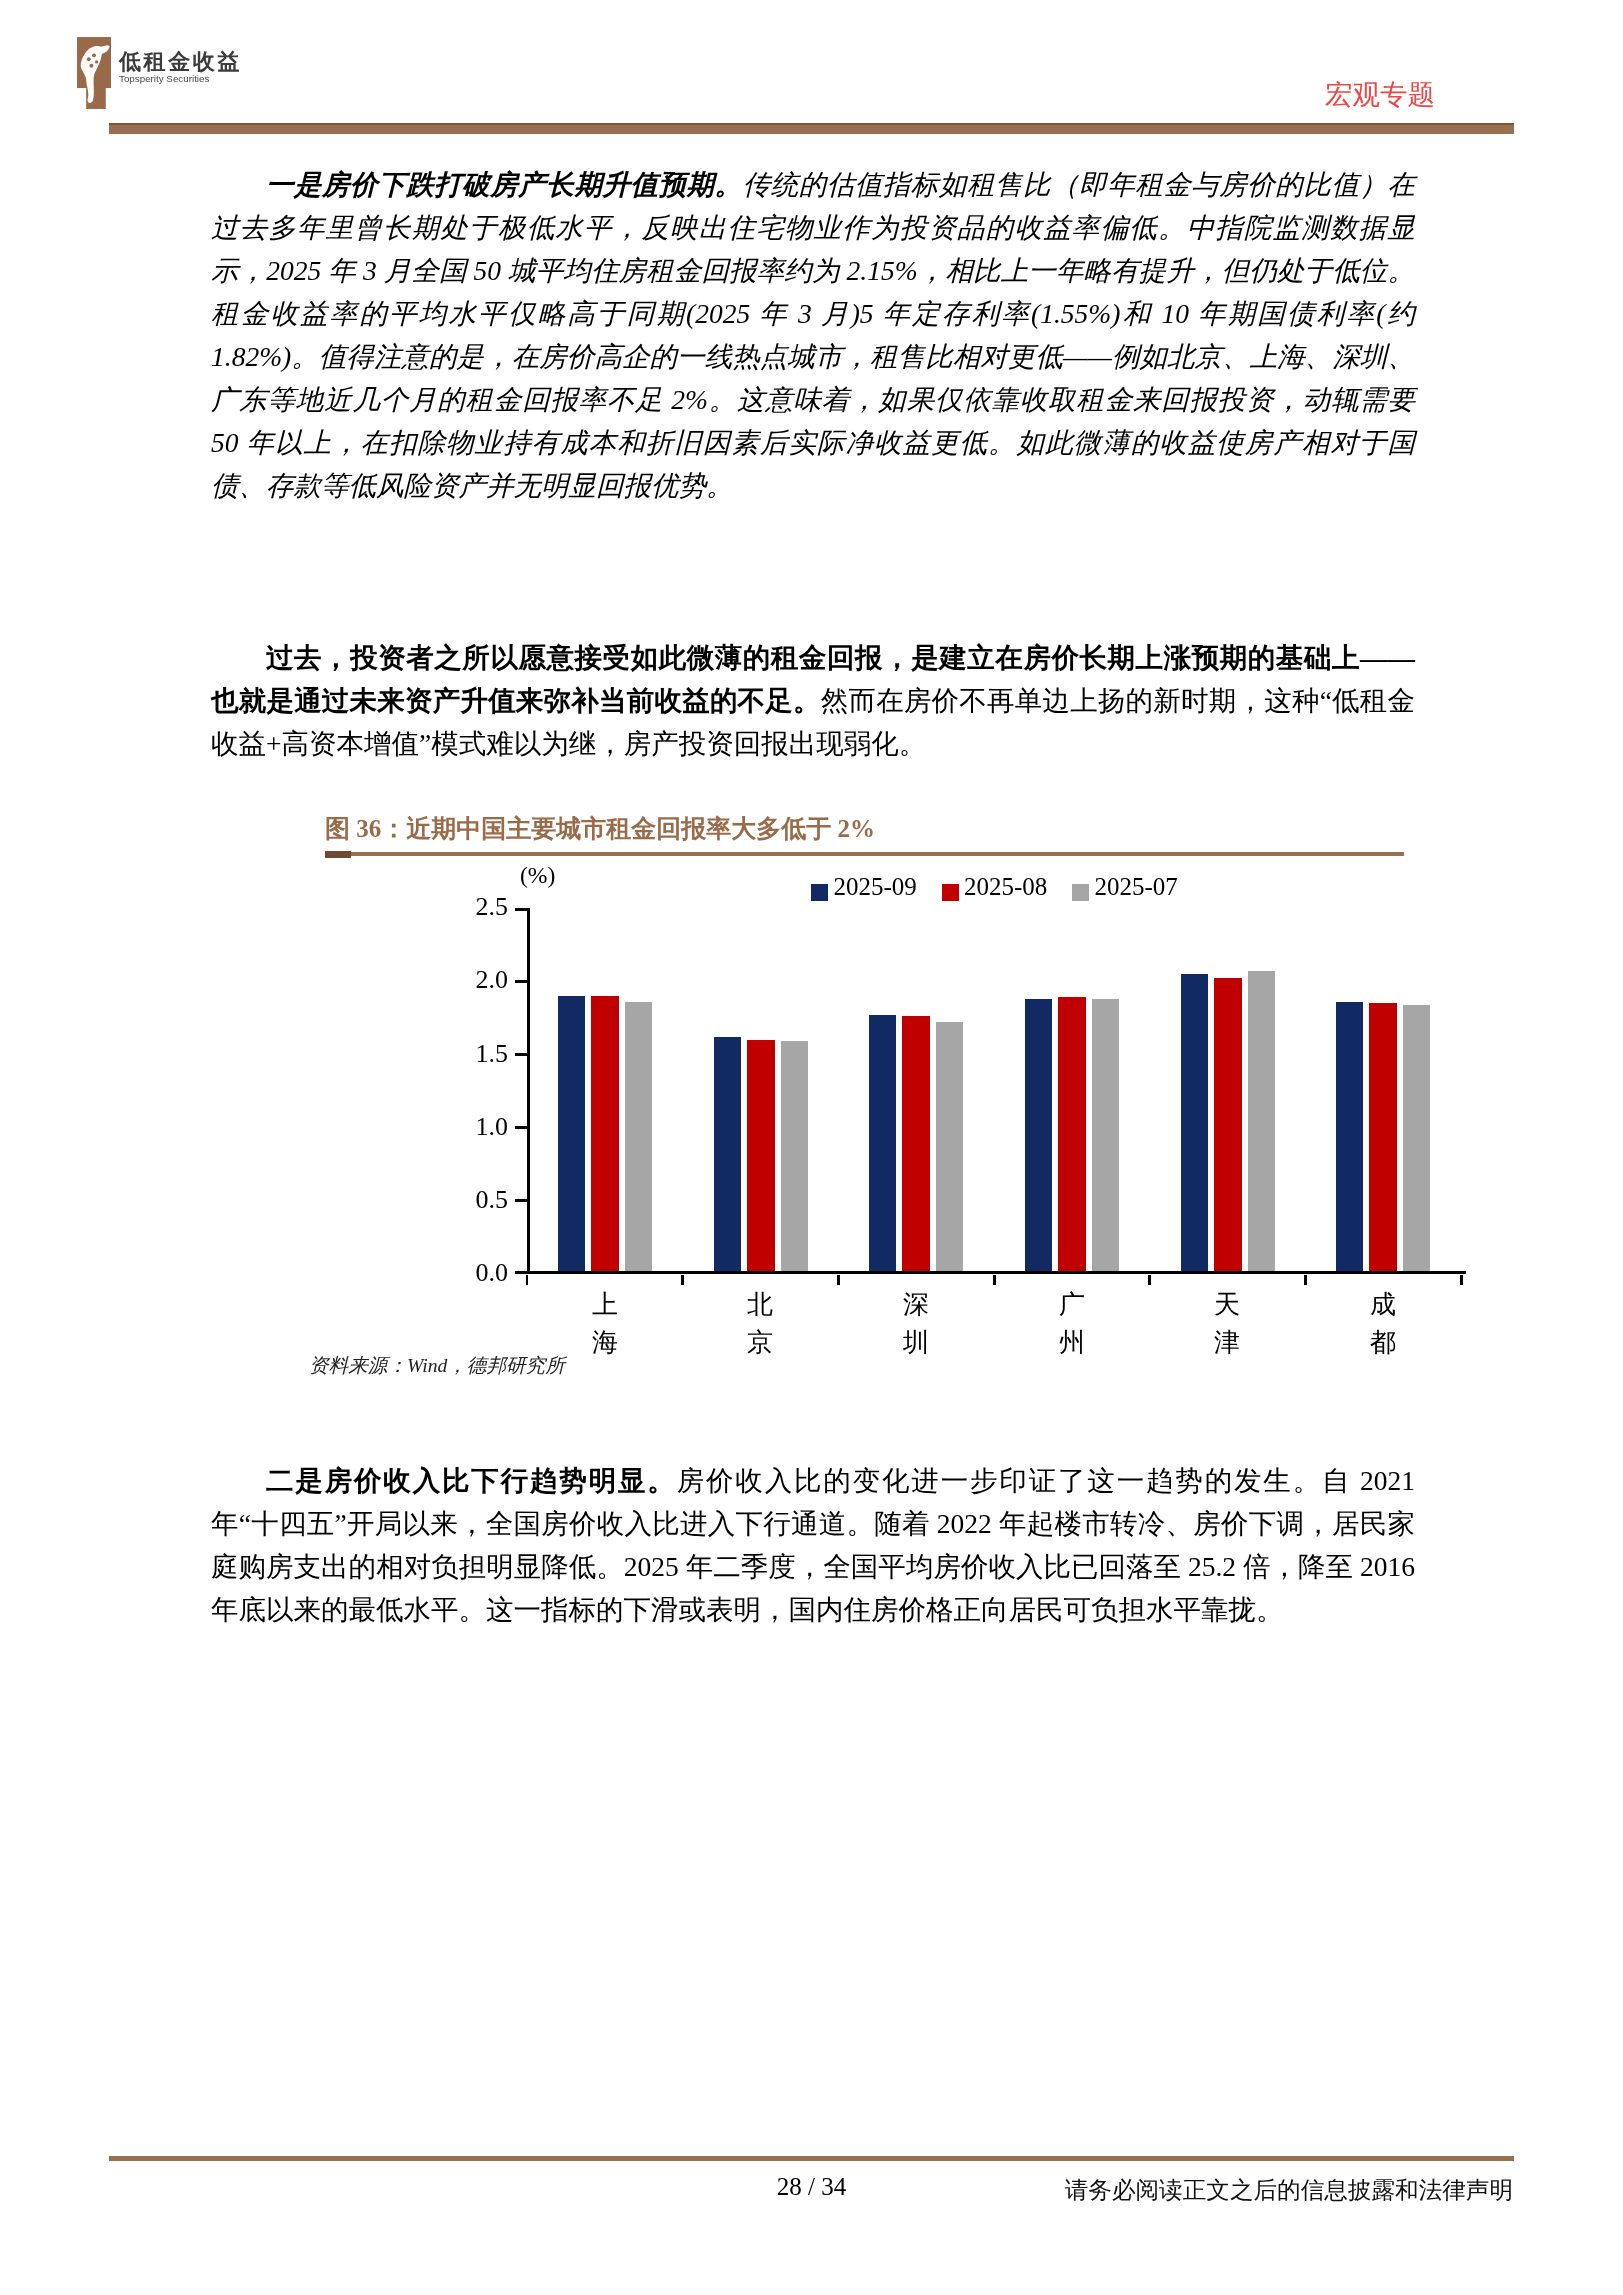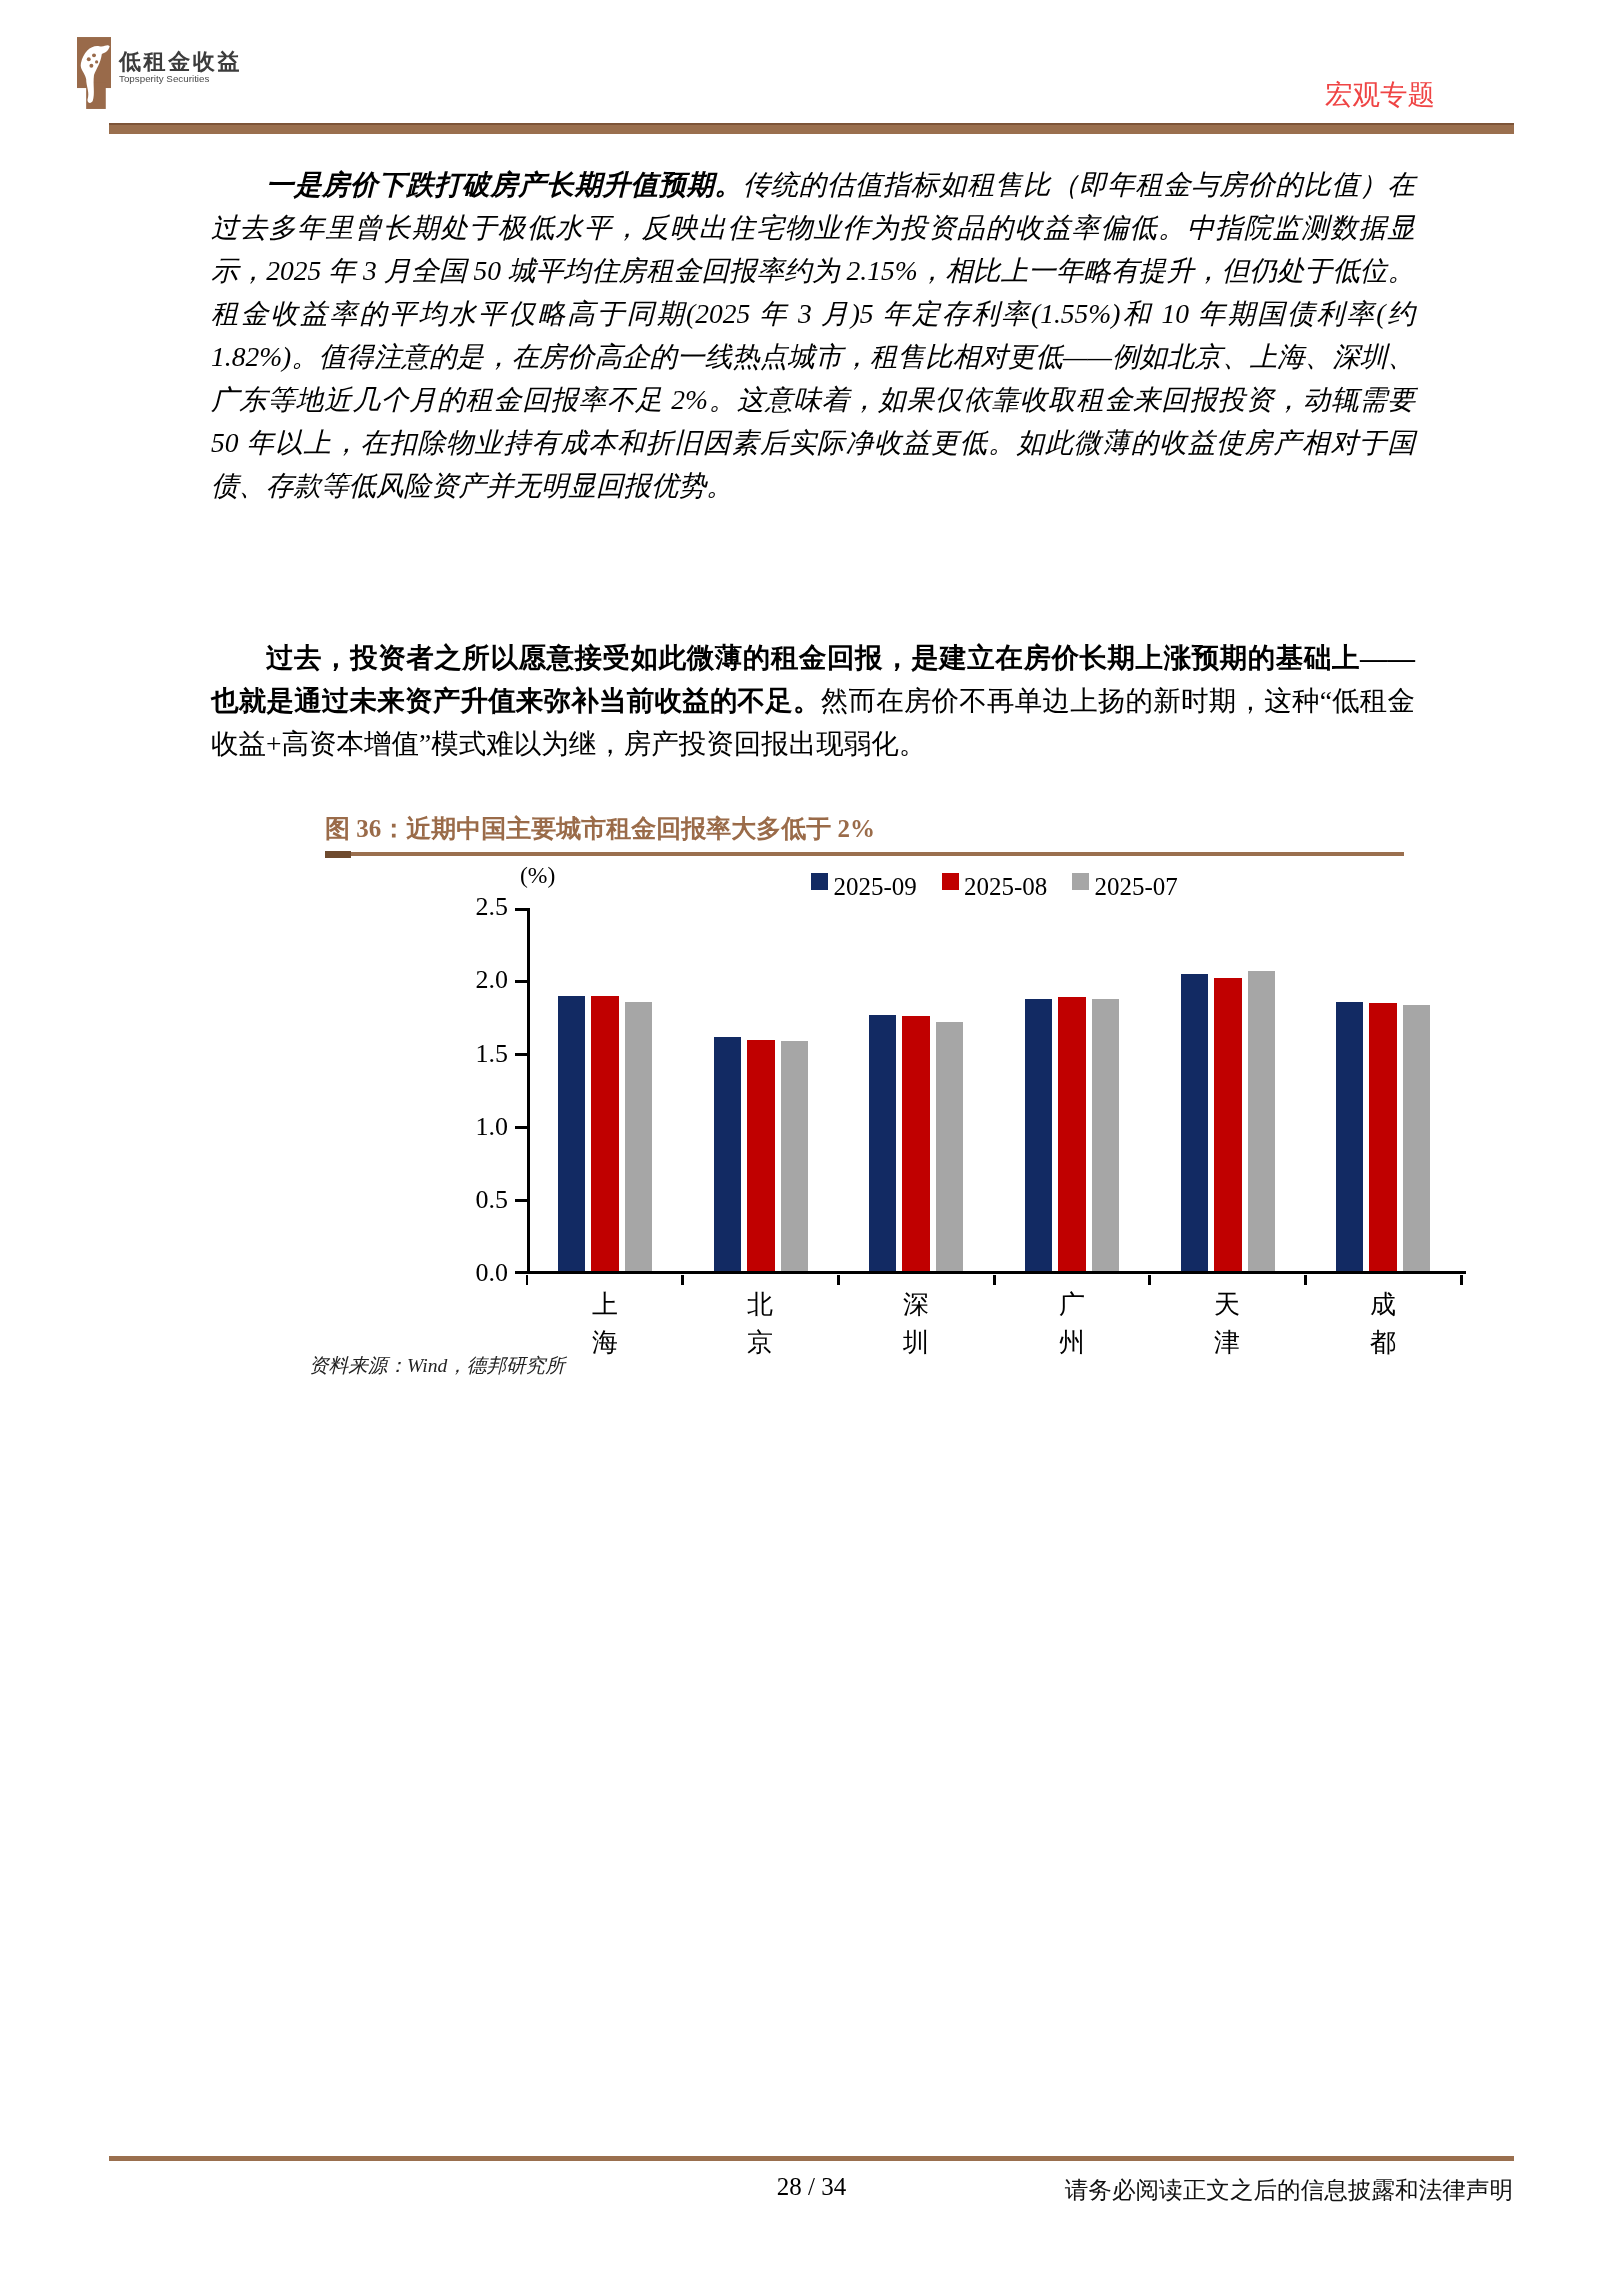--- a/index.html
+++ b/index.html
@@ -26,21 +26,21 @@
   .p2{top:608px;}
   .p3{top:1431px;}
   
   .fig-title{position:absolute;left:325px;top:812px;font-size:25px;font-weight:bold;
     color:#9a6b49;}
   .fig-rule{left:325px;top:852px;width:1079px;height:3.9px;background:#9a6f4e;}
   .fig-rule-dark{left:325px;top:851px;width:26px;height:6.5px;background:#6e4a2e;}
   .unit-label{position:absolute;left:520px;top:862px;font-size:23.6px;}
   .legend{position:absolute;left:527px;top:873px;width:935px;display:flex;
     justify-content:center;gap:25px;font-size:25px;}
-  .legend-item{display:flex;align-items:flex-start;gap:5.2px;}
+  .legend-item{display:flex;align-items:flex-end;gap:5.2px;}
   .legend-swatch{width:17px;height:17px;display:inline-block;}
   .plot{position:absolute;left:527px;top:908px;width:934px;height:366px;}
   .y-axis-line{position:absolute;left:0;top:0;width:3.3px;height:366px;background:#000;}
   .x-axis-line{position:absolute;left:-6.5px;bottom:0;width:945px;height:3.3px;background:#000;}
   .ytick{position:absolute;left:-11.8px;width:11.8px;height:2.6px;background:#000;}
   .xtick{position:absolute;bottom:-10.5px;width:2.6px;height:9.2px;background:#000;}
   .ylabel{position:absolute;left:-84px;width:65px;text-align:right;font-size:26px;line-height:29px;}
   .bar-group{position:absolute;bottom:3.3px;height:362px;display:flex;
     align-items:flex-end;justify-content:center;gap:5.9px;}
   .bar{width:27.5px;}
@@ -147,20 +147,21 @@
       </div>
       <div class="bar-group" style="left: 778px; width: 156px;">
         <div class="bar" style="height: 269px; background: rgb(18, 42, 99);"></div>
         <div class="bar" style="height: 268px; background: rgb(192, 0, 0);"></div>
         <div class="bar" style="height: 266px; background: rgb(166, 166, 166);"></div>
       </div>
     </div>
 
   <div class="source-note">资料来源：Wind，德邦研究所</div>
 
+  <p class="para p3"><span class="lead">二是房价收入比下行趋势明显。</span><span>房价收入比的变化进一步印证了这一趋势的发生。自 2021 年“十四五”开局以来，全国房价收入比进入下行通道。随着 2022 年起楼市转冷、房价下调，居民家庭购房支出的相对负担明显降低。2025 年二季度，全国平均房价收入比已回落至 25.2 倍，降至 2016 年底以来的最低水平。这一指标的下滑或表明，国内住房价格正向居民可负担水平靠拢。</span></p>
 
   <div class="rule rule-bottom"></div>
   <div class="page-num">28 / 34</div>
   <div class="disclaimer">请务必阅读正文之后的信息披露和法律声明</div>
 
 <div class="cat-label" style="left: 527px; width: 156px;">上
 海</div>
     <div class="cat-label" style="left: 682px; width: 156px;">北
 京</div>
     <div class="cat-label" style="left: 838px; width: 156px;">深

